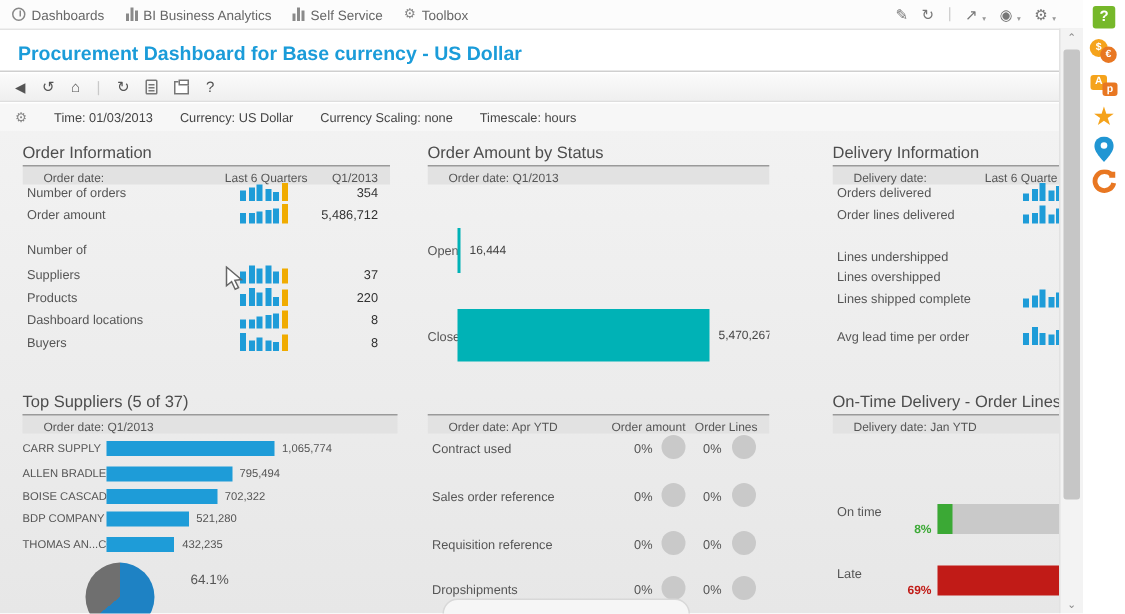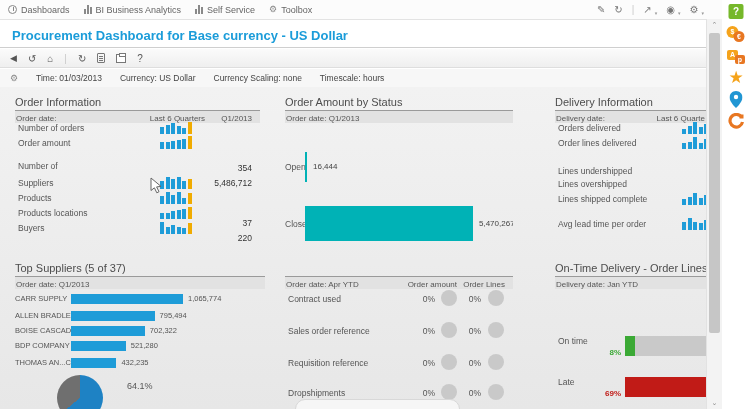--- a/index.html
+++ b/index.html
@@ -29,24 +29,24 @@
   .ic-print { width:10px; height:9px; border:1px solid #777; position:relative; background:#fff; }
   .ic-print::after { content:""; position:absolute; left:2px; top:-2px; width:5px; height:2px; border:1px solid #777; background:#fff; }
   .filterbar { position:absolute; top:69px; left:0; width:706px; height:18px; background:#f7f7f7; display:flex; align-items:center; gap:18px; padding-left:10px; font-size:8.5px; color:#444; }
 
   
   .content { position:absolute; top:87px; left:0; width:706px; height:322px; background:linear-gradient(#f2f2f2,#e7e7e7); }
   .panel { position:absolute; overflow:hidden; }
   .p-title { font-size:11px; color:#4d4d4d; margin-bottom:2px; white-space:nowrap; }
   .subhead { position:absolute; left:0; right:0; top:14px; height:13px; background:#e2e2e2; border-top:1px solid #9a9a9a; font-size:8px; color:#555; }
   .subhead span { position:absolute; top:2.5px; white-space:nowrap; }
-  .sh-left { left:1px; }
+  .sh-left { left:14px; }
   .row { position:absolute; left:0; right:0; height:14px; font-size:8.5px; color:#555; }
   .row .lbl { position:absolute; left:3px; top:2px; white-space:nowrap; }
-  .row .val { position:absolute; right:8px; top:2px; color:#333; text-align:right;margin-top:40px; }
+  .row .val { position:absolute; right:8px; top:2px; color:#333; text-align:right; }
   .spark { position:absolute; bottom:1px; display:flex; align-items:flex-end; gap:1.5px; }
   .spark i { width:4px; background:#1e9cd8; display:block; }
 
   
   .st-row { position:absolute; left:0; right:0; }
   .st-lbl { position:absolute; right:212px; left:0; text-align:right; font-size:8.5px; color:#555; }
   .st-fill { position:absolute; left:20px; background:#00b2b6; }
   .st-val { position:absolute; font-size:8px; color:#444; white-space:nowrap; }
 
   
@@ -203,21 +203,21 @@
           <i class="spark-bar" style="height: 8px;"></i>
           <i class="spark-bar" style="height: 12px;"></i>
           <i class="spark-bar" style="height: 9px;"></i>
           <i class="spark-bar" style="height: 12px;"></i>
           <i class="spark-bar" style="height: 6px;"></i>
           <i class="spark-bar" style="height: 11px; background: rgb(240, 171, 0);"></i>
         </div>
       <span class="val">220</span>
     </div>
     <div class="row" style="top:110px;">
-      <span class="lbl">Products locations</span>
+      <span class="lbl">Dashboard locations</span>
       <div class="spark" style="left:145px;">
           <i class="spark-bar" style="height: 6px;"></i>
           <i class="spark-bar" style="height: 6px;"></i>
           <i class="spark-bar" style="height: 8px;"></i>
           <i class="spark-bar" style="height: 9px;"></i>
           <i class="spark-bar" style="height: 10px;"></i>
           <i class="spark-bar" style="height: 12px; background: rgb(240, 171, 0);"></i>
         </div>
       <span class="val">8</span>
     </div>

